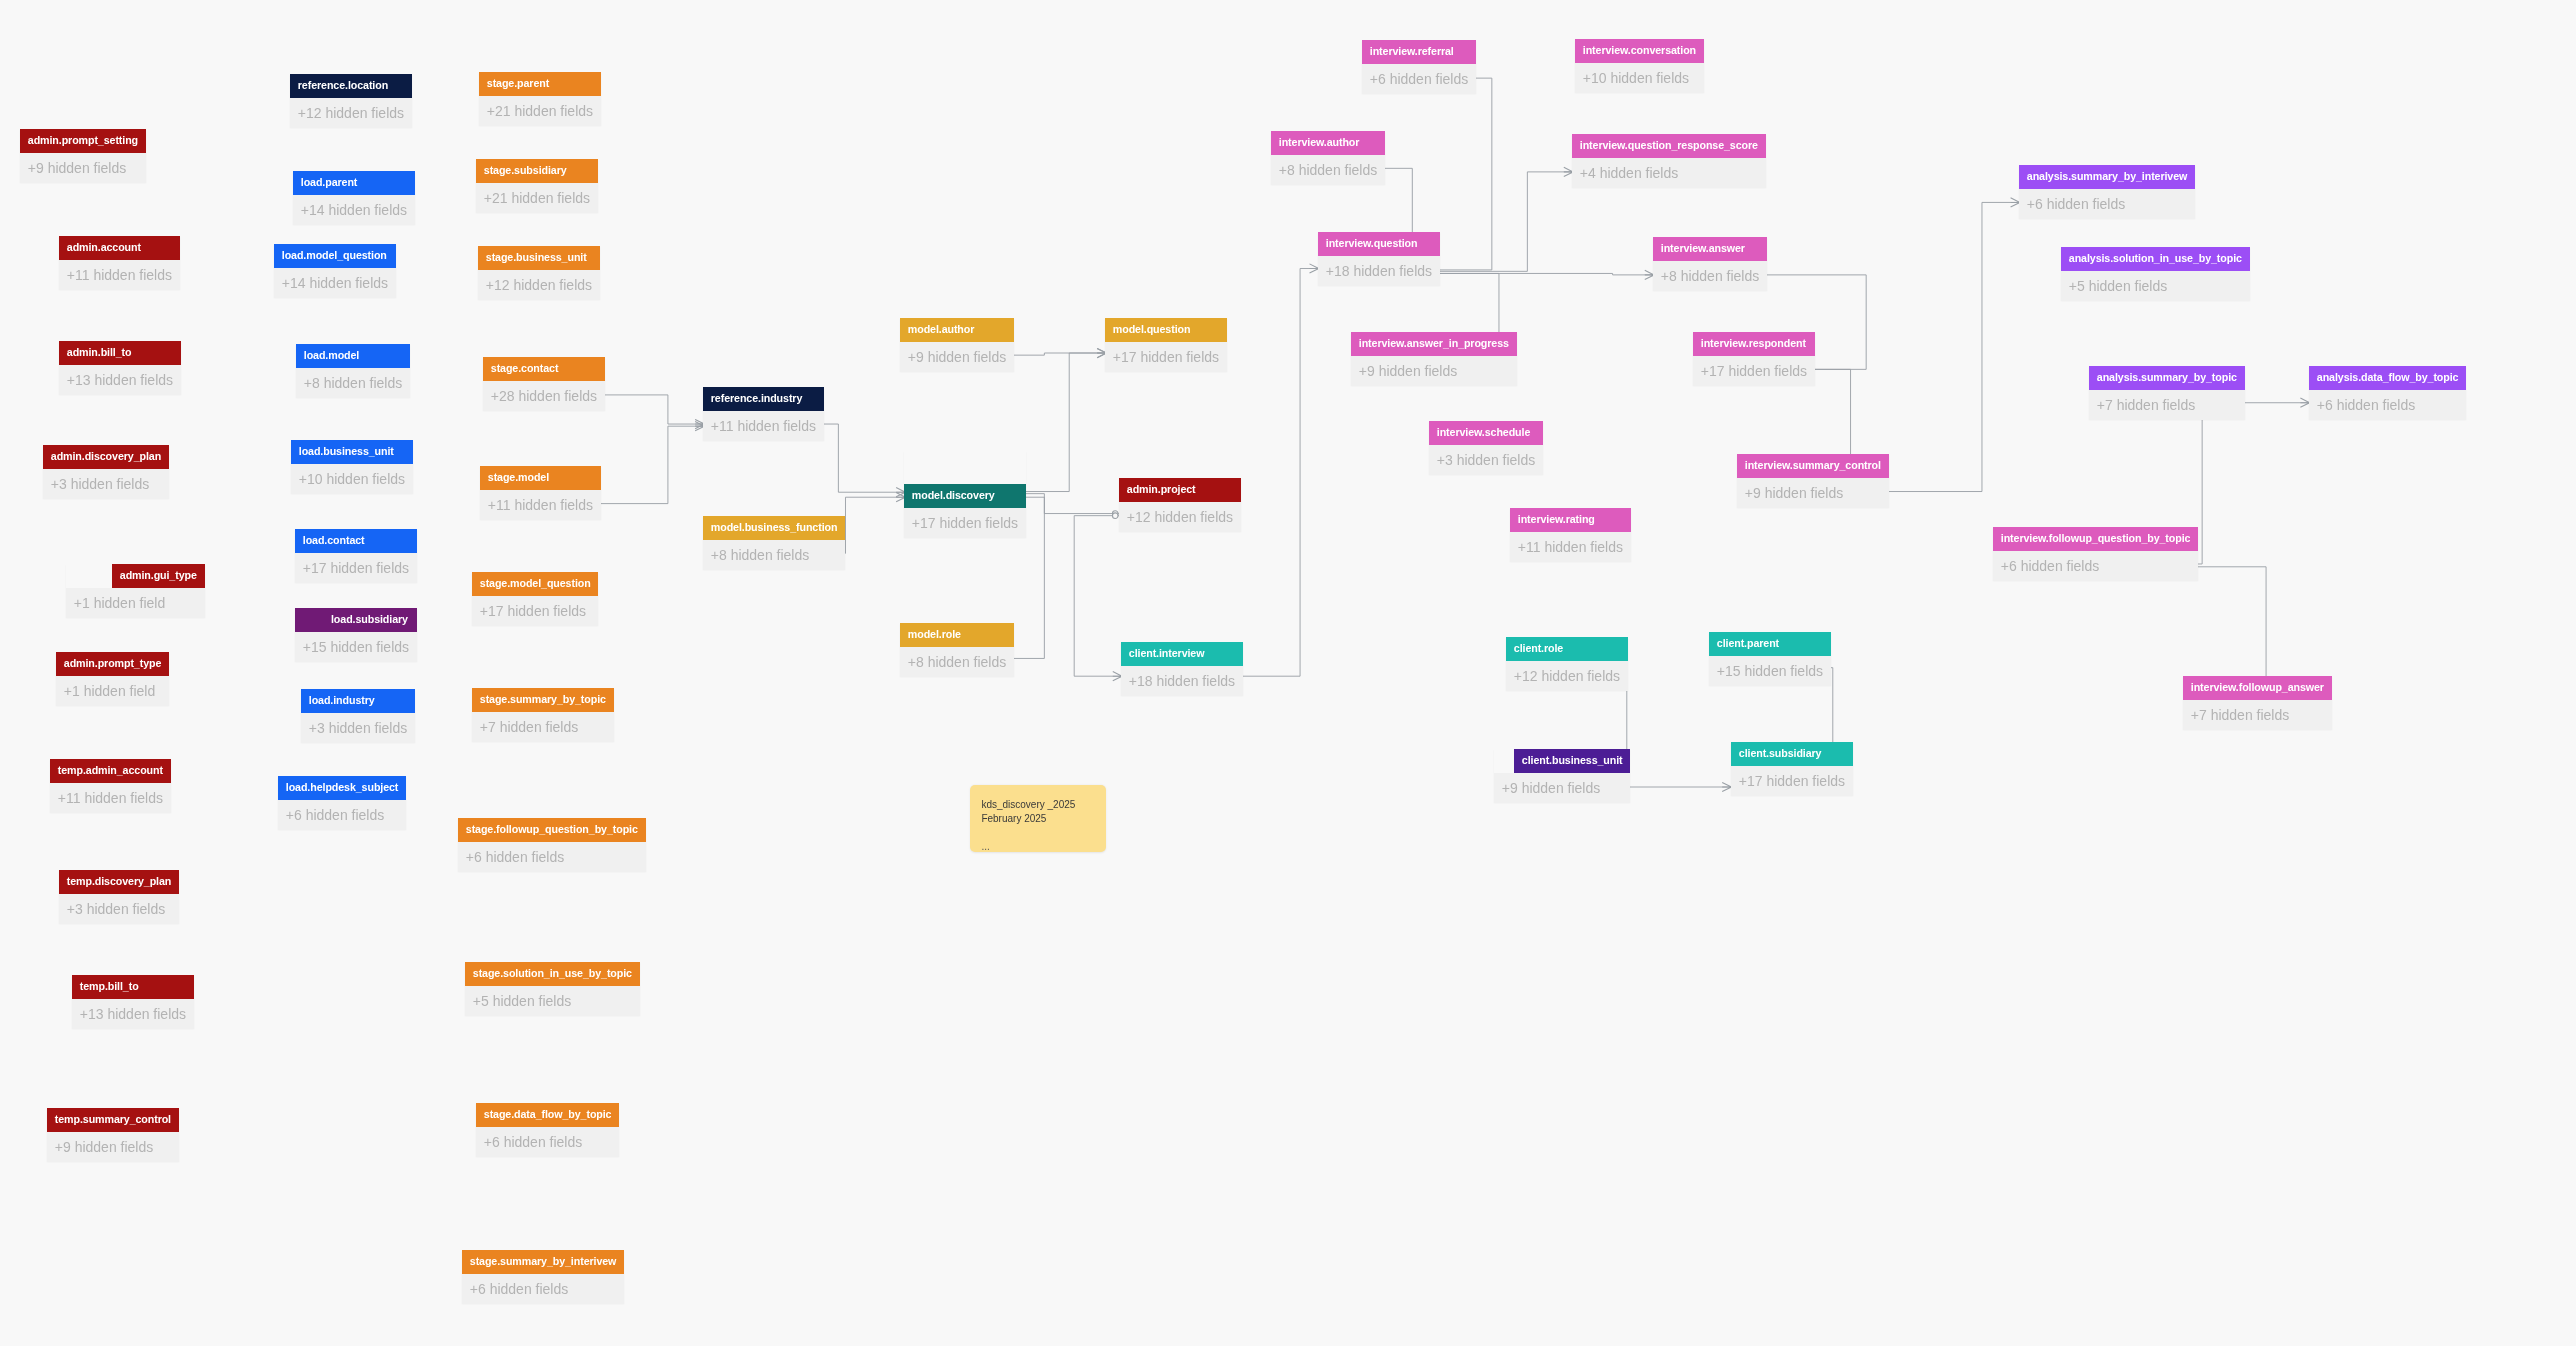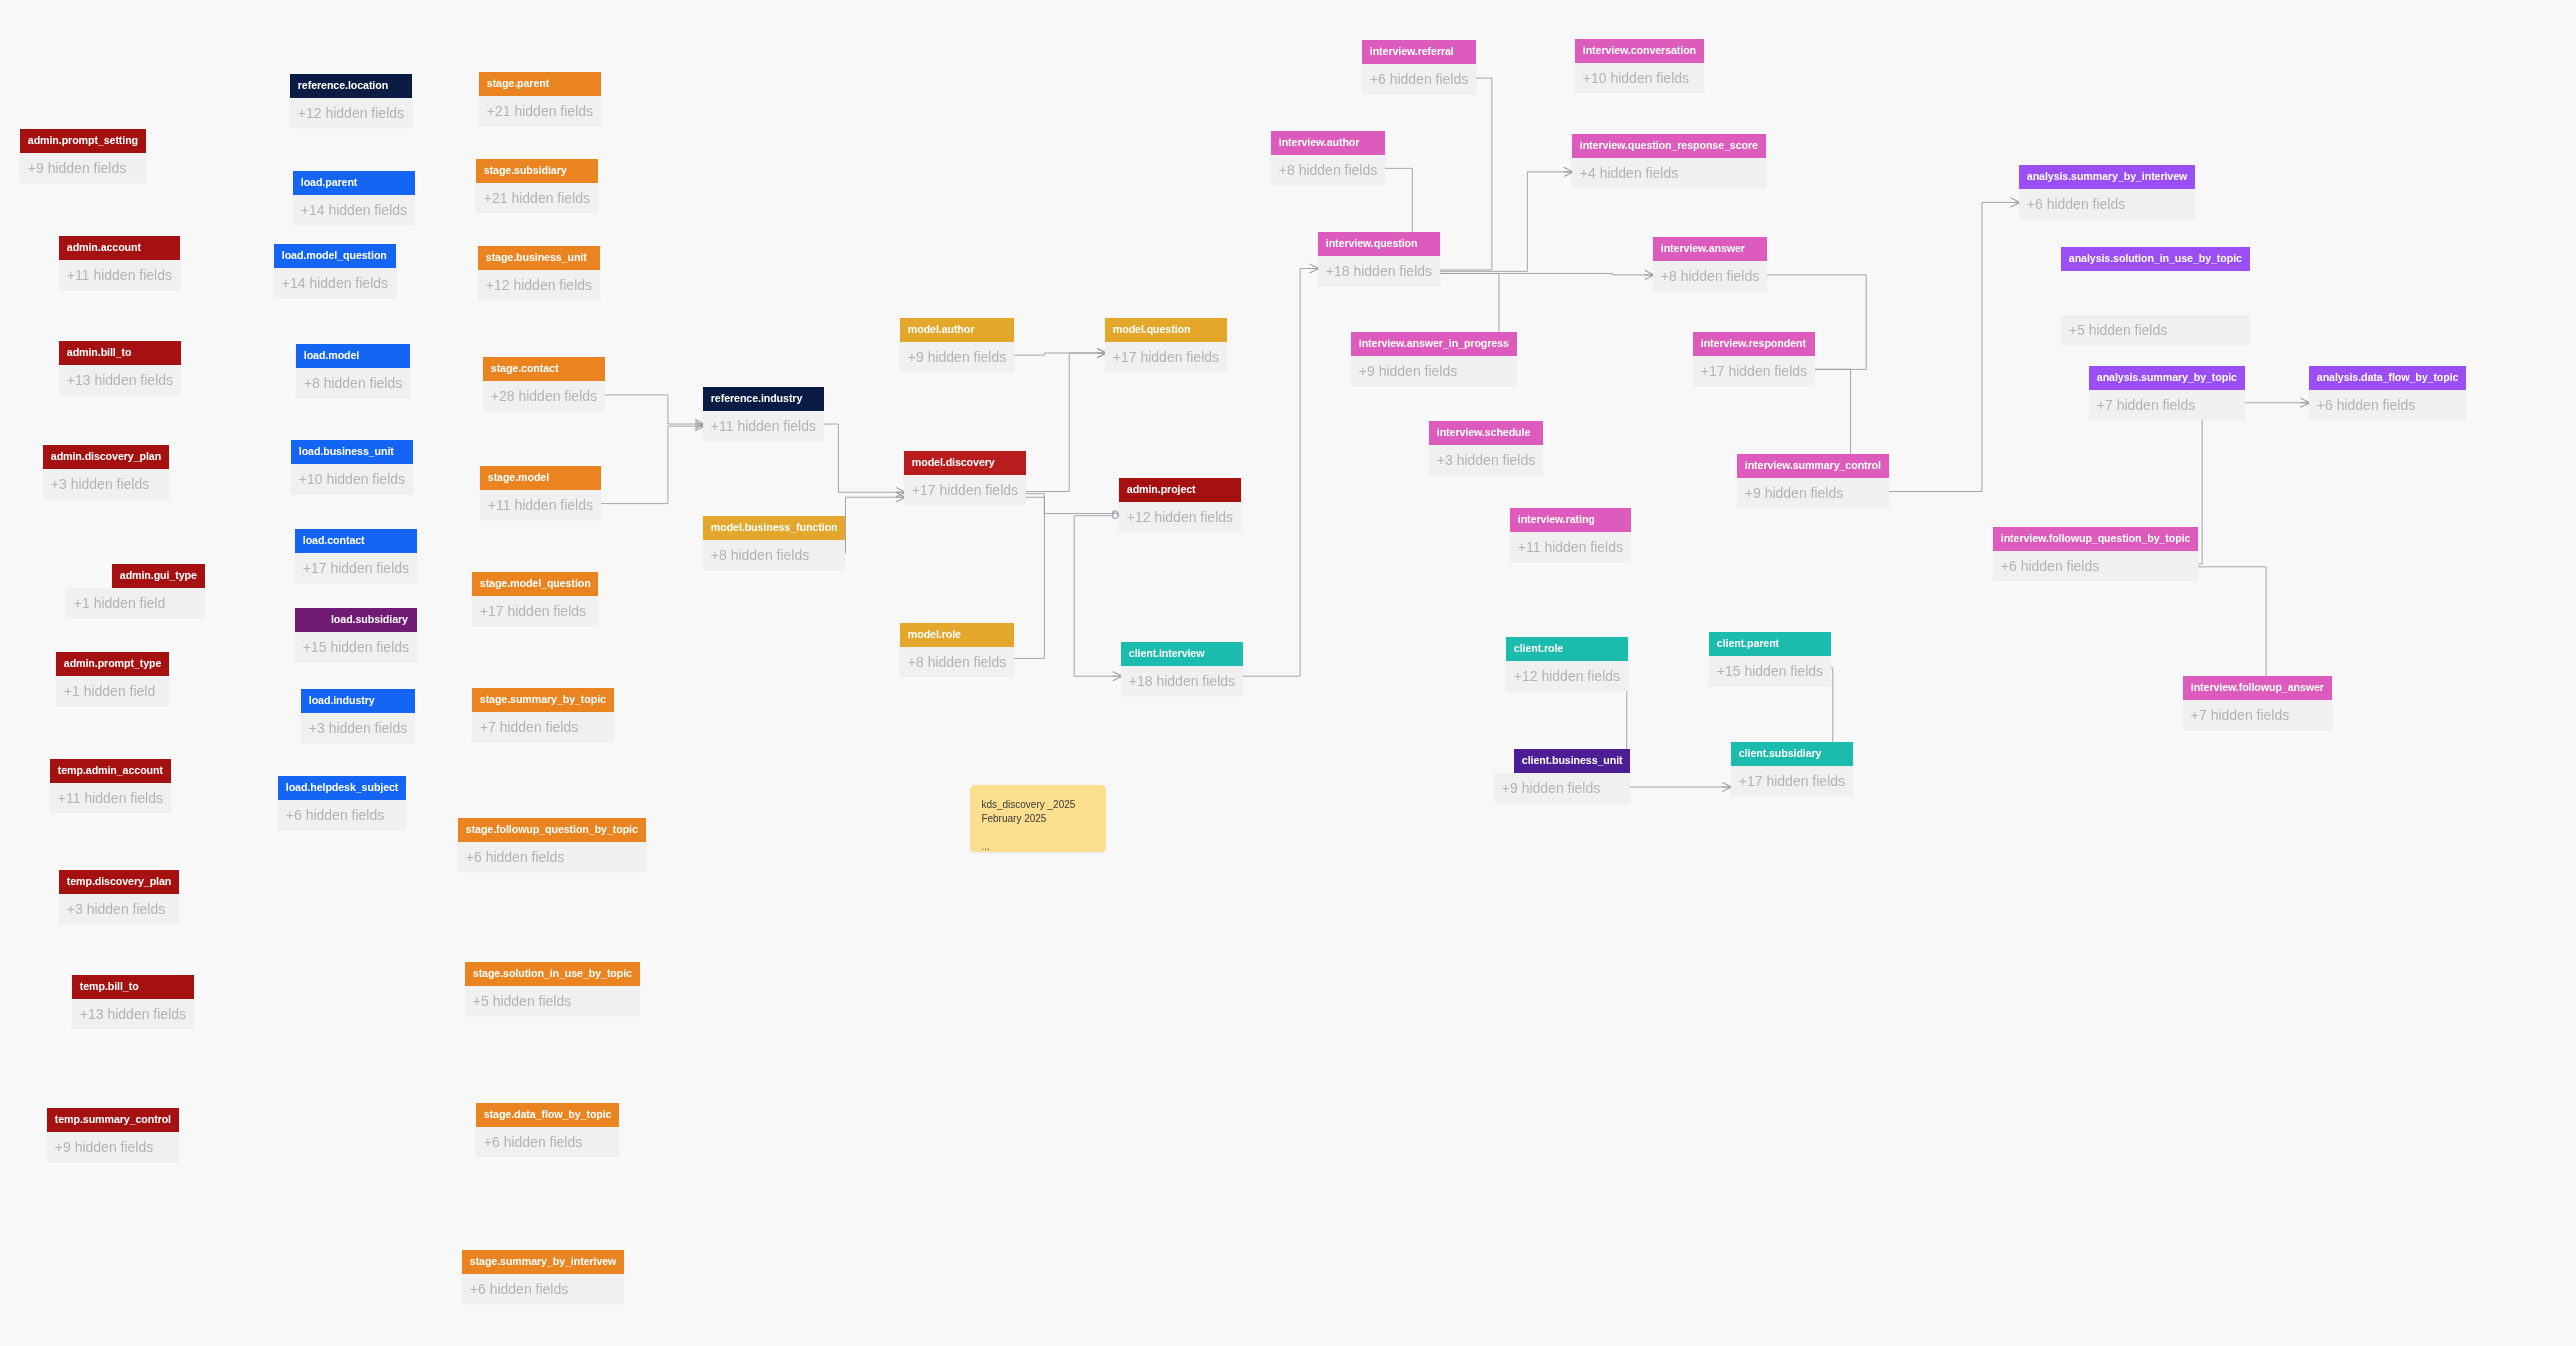--- a/index.html
+++ b/index.html
@@ -225,21 +225,21 @@
       </div>
       <div class="table-node" style="left: 703px; top: 516px; min-width: 114px;">
         <div class="table-header" style="background: rgb(227, 167, 43);">model.business_function</div>
         <div class="table-body">+8 hidden fields</div>
       </div>
       <div class="table-node" style="left: 900px; top: 318px; min-width: 89px;">
         <div class="table-header" style="background: rgb(227, 167, 43);">model.author</div>
         <div class="table-body">+9 hidden fields</div>
       </div>
       <div class="table-node" style="left: 904px; top: 451px; min-width: 91px;">
-        <div class="table-header" style="background: #b91c1c;">model.discovery</div>
+        <div class="table-header" style="background: #0f766e; margin-top: 33px;">model.discovery</div>
         <div class="table-body">+17 hidden fields</div>
       </div>
       <div class="table-node" style="left: 900px; top: 623px; min-width: 89px;">
         <div class="table-header" style="background: rgb(227, 167, 43);">model.role</div>
         <div class="table-body">+8 hidden fields</div>
       </div>
       <div class="table-node" style="left: 1105px; top: 318px; min-width: 94px;">
         <div class="table-header" style="background: rgb(227, 167, 43);">model.question</div>
         <div class="table-body">+17 hidden fields</div>
       </div>
@@ -316,21 +316,21 @@
         <div class="table-body">+9 hidden fields</div>
       </div>
       <div class="table-node" style="left: 1731px; top: 742px; min-width: 90px;">
         <div class="table-header" style="background: rgb(27, 188, 174);">client.subsidiary</div>
         <div class="table-body">+17 hidden fields</div>
       </div>
       <div class="table-node" style="left: 2019px; top: 165px; min-width: 141px;">
         <div class="table-header" style="background: rgb(156, 78, 245);">analysis.summary_by_interivew</div>
         <div class="table-body">+6 hidden fields</div>
       </div>
-      <div class="table-node" style="left: 2061px; top: 247px; min-width: 143px; gap: 44px;">
+      <div class="table-node" style="left: 2061px; top: 247px; min-width: 143px;">
         <div class="table-header" style="background: rgb(156, 78, 245);">analysis.solution_in_use_by_topic</div>
         <div class="table-body">+5 hidden fields</div>
       </div>
       <div class="table-node" style="left: 2089px; top: 366px; min-width: 112px;">
         <div class="table-header" style="background: rgb(156, 78, 245);">analysis.summary_by_topic</div>
         <div class="table-body">+7 hidden fields</div>
       </div>
       <div class="table-node" style="left: 2309px; top: 366px; min-width: 114px;">
         <div class="table-header" style="background: rgb(156, 78, 245);">analysis.data_flow_by_topic</div>
         <div class="table-body">+6 hidden fields</div>

